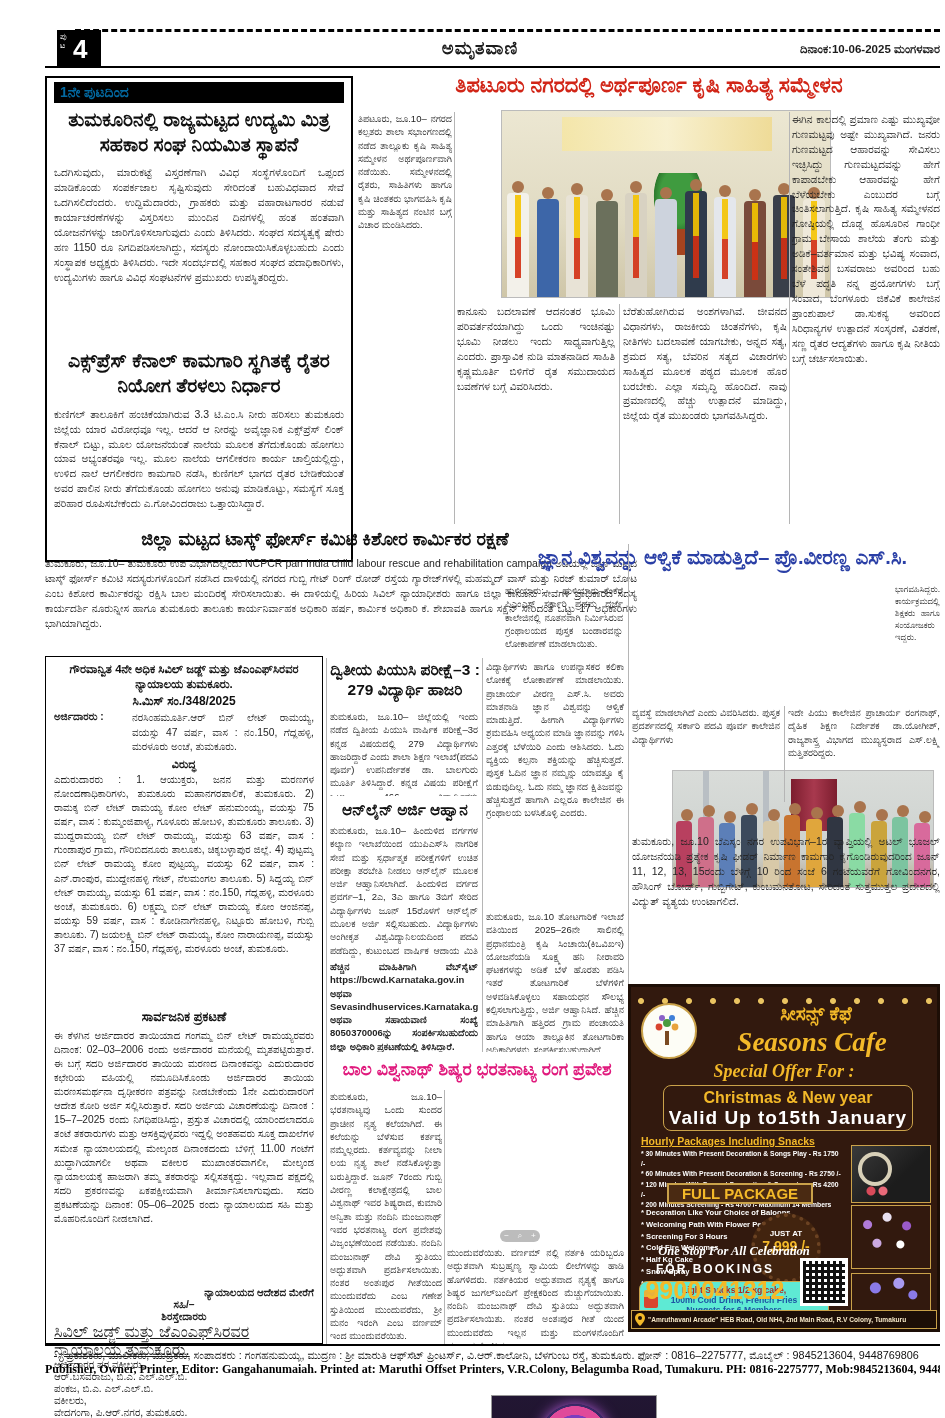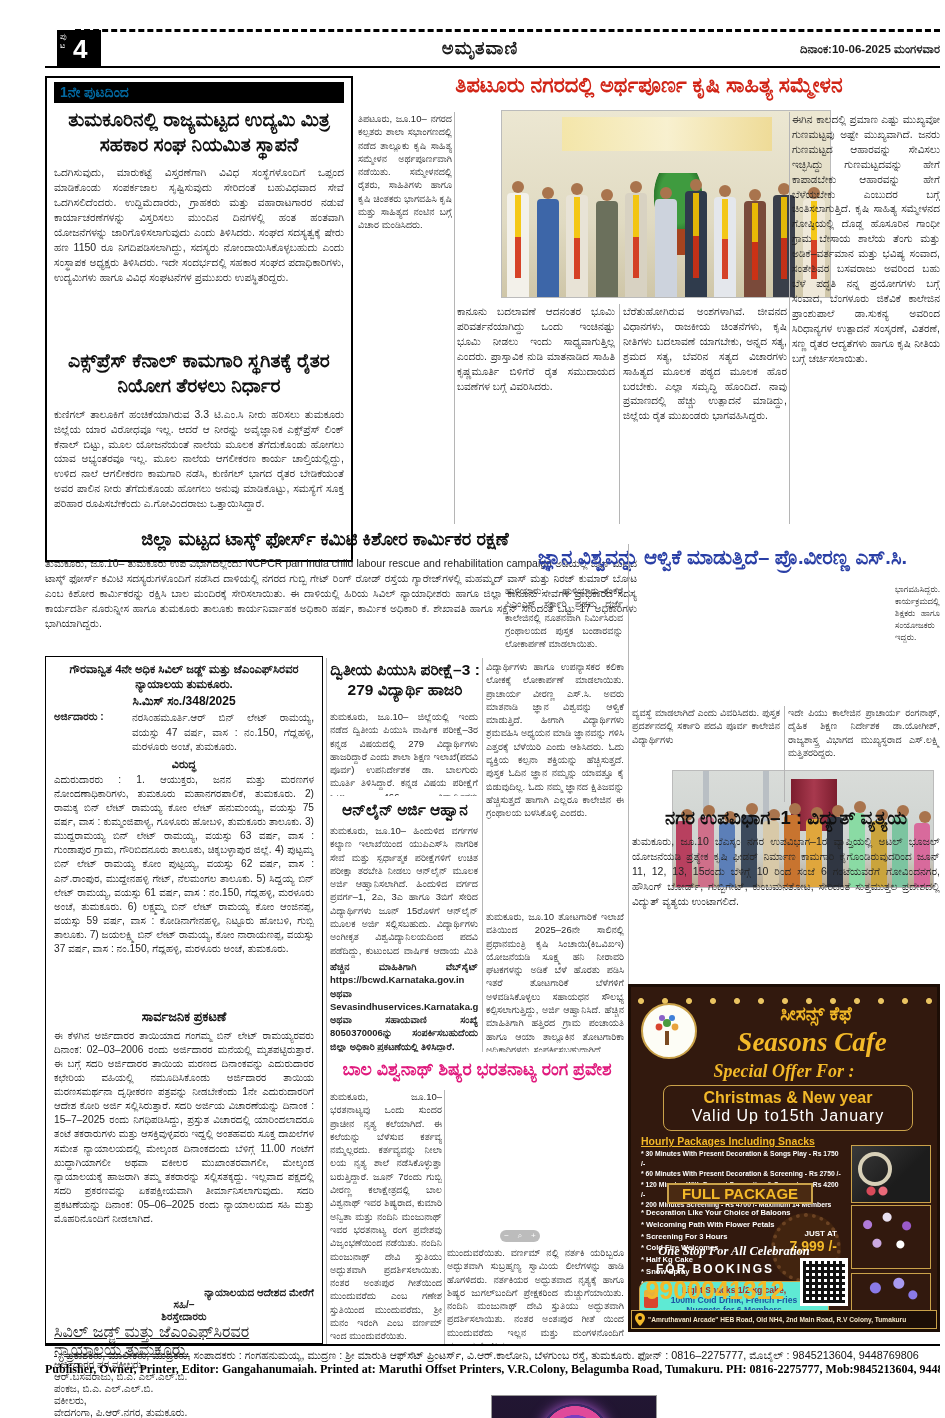--- a/index.html
+++ b/index.html
@@ -151,21 +151,20 @@
   <div class="abs hk" style="left:330px;top:800px;width:150px;font-size:15.5px;">ಆನ್‌ಲೈನ್ ಅರ್ಜಿ ಆಹ್ವಾನ</div>
   <div class="abs t-sm" style="left:330px;top:824px;width:148px;height:134px;">ತುಮಕೂರು, ಜೂ.10– ಹಿಂದುಳಿದ ವರ್ಗಗಳ ಕಲ್ಯಾಣ ಇಲಾಖೆಯಿಂದ ಯುಪಿಎಸ್‌ಸಿ ನಾಗರಿಕ ಸೇವೆ ಮತ್ತು ಸ್ಪರ್ಧಾತ್ಮಕ ಪರೀಕ್ಷೆಗಳಿಗೆ ಉಚಿತ ಪರೀಕ್ಷಾ ತರಬೇತಿ ನೀಡಲು ಆನ್‌ಲೈನ್ ಮೂಲಕ ಅರ್ಜಿ ಆಹ್ವಾನಿಸಲಾಗಿದೆ. ಹಿಂದುಳಿದ ವರ್ಗದ ಪ್ರವರ್ಗ–1, 2ಎ, 3ಎ ಹಾಗೂ 3ಬಿಗೆ ಸೇರಿದ ವಿದ್ಯಾರ್ಥಿಗಳು ಜೂನ್ 15ರೊಳಗೆ ಆನ್‌ಲೈನ್ ಮೂಲಕ ಅರ್ಜಿ ಸಲ್ಲಿಸಬಹುದು. ವಿದ್ಯಾರ್ಥಿಗಳು ಅಂಗೀಕೃತ ವಿಶ್ವವಿದ್ಯಾನಿಲಯದಿಂದ ಪದವಿ ಪಡೆದಿದ್ದು, ಕುಟುಂಬದ ವಾರ್ಷಿಕ ಆದಾಯ ಮಿತಿ 5 ಲಕ್ಷ ರೂ.ಗಳಾಗಿರಬೇಕು. ಕರ್ನಾಟಕ ಪರೀಕ್ಷಾ ಪ್ರಾಧಿಕಾರ ನಡೆಸುವ ಸಾಮಾನ್ಯ ಪ್ರವೇಶ ಪರೀಕ್ಷೆಗಳಲ್ಲಿ ಗಳಿಸಿದ ಅಂಕಗಳ ಪ್ರವರ್ಗ ಹಾಗೂ ಮೀಸಲಾತಿ ಆಧಾರದ ಮೇಲೆ ಆಯ್ಕೆ ಮಾಡಲಾಗುವುದು.</div>
   <div class="abs t-sm" style="left:330px;top:960px;width:148px;height:92px;font-weight:bold;">ಹೆಚ್ಚಿನ ಮಾಹಿತಿಗಾಗಿ ವೆಬ್‌ಸೈಟ್ https://bcwd.Karnataka.gov.in ಅಥವಾ Sevasindhuservices.Karnataka.gov.in ಅಥವಾ ಸಹಾಯವಾಣಿ ಸಂಖ್ಯೆ 8050370006ನ್ನು ಸಂಪರ್ಕಿಸಬಹುದೆಂದು ಜಿಲ್ಲಾ ಅಧಿಕಾರಿ ಪ್ರಕಟಣೆಯಲ್ಲಿ ತಿಳಿಸಿದ್ದಾರೆ.</div>
 
   <div class="abs t-sm" style="left:486px;top:660px;width:138px;height:198px;">ವಿದ್ಯಾರ್ಥಿಗಳು ಹಾಗೂ ಉಪನ್ಯಾಸಕರ ಕಲಿಕಾ ಲೋಕಕ್ಕೆ ಲೋಕಾರ್ಪಣೆ ಮಾಡಲಾಯಿತು. ಪ್ರಾಚಾರ್ಯ ವೀರಣ್ಣ ಎಸ್.ಸಿ. ಅವರು ಮಾತನಾಡಿ ಜ್ಞಾನ ವಿಶ್ವವನ್ನು ಆಳ್ವಿಕೆ ಮಾಡುತ್ತಿದೆ. ಹೀಗಾಗಿ ವಿದ್ಯಾರ್ಥಿಗಳು ಶ್ರಮವಹಿಸಿ ಅಧ್ಯಯನ ಮಾಡಿ ಜ್ಞಾನವನ್ನು ಗಳಿಸಿ ಎತ್ತರಕ್ಕೆ ಬೆಳೆಯಿರಿ ಎಂದು ಆಶಿಸಿದರು. ಓದು ವ್ಯಕ್ತಿಯ ಕಲ್ಪನಾ ಶಕ್ತಿಯನ್ನು ಹೆಚ್ಚಿಸುತ್ತದೆ. ಪುಸ್ತಕ ಓದಿನ ಜ್ಞಾನ ನಮ್ಮನ್ನು ಯಾವತ್ತೂ ಕೈ ಬಿಡುವುದಿಲ್ಲ. ಓದು ನಮ್ಮ ಜ್ಞಾನದ ಕ್ಷಿತಿಜವನ್ನು ಹೆಚ್ಚಿಸುತ್ತದೆ ಹಾಗಾಗಿ ಎಲ್ಲರೂ ಕಾಲೇಜಿನ ಈ ಗ್ರಂಥಾಲಯ ಬಳಸಿಕೊಳ್ಳಿ ಎಂದರು.</div>
   <div class="abs t-sm" style="left:486px;top:910px;width:138px;height:142px;">ತುಮಕೂರು, ಜೂ.10 ತೋಟಗಾರಿಕೆ ಇಲಾಖೆ ವತಿಯಿಂದ 2025–26ನೇ ಸಾಲಿನಲ್ಲಿ ಪ್ರಧಾನಮಂತ್ರಿ ಕೃಷಿ ಸಿಂಚಾಯಿ(ಕಿಒವಿಖಇ) ಯೋಜನೆಯಡಿ ಸೂಕ್ಷ್ಮ ಹನಿ ನೀರಾವರಿ ಘಟಕಗಳನ್ನು ಅಡಿಕೆ ಬೆಳೆ ಹೊರತು ಪಡಿಸಿ ಇತರೆ ತೋಟಗಾರಿಕೆ ಬೆಳೆಗಳಿಗೆ ಅಳವಡಿಸಿಕೊಳ್ಳಲು ಸಹಾಯಧನ ಸೌಲಭ್ಯ ಕಲ್ಪಿಸಲಾಗುತ್ತಿದ್ದು, ಅರ್ಜಿ ಆಹ್ವಾನಿಸಿದೆ. ಹೆಚ್ಚಿನ ಮಾಹಿತಿಗಾಗಿ ಹತ್ತಿರದ ಗ್ರಾಮ ಪಂಚಾಯತಿ ಹಾಗೂ ಆಯಾ ತಾಲ್ಲೂಕಿನ ತೋಟಗಾರಿಕಾ ಅಧಿಕಾರಿಗಳನ್ನು ಸಂಪರ್ಕಿಸಬಹುದಾಗಿದೆ.</div>
   <div class="abs colrule" style="left:482px;top:658px;height:394px;"></div>
   <div class="abs colrule" style="left:326px;top:658px;height:686px;"></div>
   <div class="abs colrule" style="left:628px;top:544px;height:788px;"></div>
 
-  <div class="abs hk" style="left:632px;top:806px;width:308px;font-size:18.5px;">ನಗರ ಉಪವಿಭಾಗ–1 : ವಿದ್ಯುತ್ ವ್ಯತ್ಯಯ</div>
   <div class="abs t" style="left:632px;top:834px;width:308px;height:128px;">ತುಮಕೂರು, ಜೂ.10 ಬೆಎಸ್ಕಂ ನಗರ ಉಪವಿಭಾಗ–1ರ ವ್ಯಾಪ್ತಿಯಲ್ಲಿ ಅಟಲ್ ಭೂಜಲ್ ಯೋಜನೆಯಡಿ ಪ್ರತ್ಯೇಕ ಕೃಷಿ ಫೀಡರ್ ನಿರ್ಮಾಣ ಕಾಮಗಾರಿ ಕೈಗೊಂಡಿರುವುದರಿಂದ ಜೂನ್ 11, 12, 13, 15ರಂದು ಬೆಳಿಗ್ಗೆ 10 ರಿಂದ ಸಂಜೆ 6 ಗಂಟೆಯವರೆಗೆ ಗೋವಿಂದನಗರ, ಹೌಸಿಂಗ್ ಬೋರ್ಡ್, ಗುಬ್ಬಿಗೇಟ್, ಕುಂಬಮನತೋಟ, ಸೇರಿದಂತೆ ಸುತ್ತಮುತ್ತಲ ಪ್ರದೇಶದಲ್ಲಿ ವಿದ್ಯುತ್ ವ್ಯತ್ಯಯ ಉಂಟಾಗಲಿದೆ.</div>
 
   <div class="abs hk" style="left:330px;top:1058px;width:294px;font-size:17.5px;color:#e01a7d;">ಬಾಲ ವಿಶ್ವನಾಥ್ ಶಿಷ್ಯರ ಭರತನಾಟ್ಯ ರಂಗ ಪ್ರವೇಶ</div>
   <div class="abs t-sm" style="left:330px;top:1090px;width:112px;height:254px;">ತುಮಕೂರು, ಜೂ.10– ಭರತನಾಟ್ಯವು ಒಂದು ಸುಂದರ ಪ್ರಾಚೀನ ನೃತ್ಯ ಕಲೆಯಾಗಿದೆ. ಈ ಕಲೆಯನ್ನು ಬೆಳೆಸುವ ಕರ್ತವ್ಯ ನಮ್ಮೆಲ್ಲರದು. ಕರ್ತವ್ಯವನ್ನು ನೀಲಾ ಲಯ ನೃತ್ಯ ಶಾಲೆ ನಡೆಸಿಕೊಳ್ಳುತ್ತಾ ಬರುತ್ತಿದ್ದಾರೆ. ಜೂನ್ 7ರಂದು ಗುಬ್ಬಿ ವೀರಣ್ಣ ಕಲಾಕ್ಷೇತ್ರದಲ್ಲಿ ಬಾಲ ವಿಶ್ವನಾಥ್ ಇವರ ಶಿಷ್ಯರಾದ, ಕುಮಾರಿ ಅನ್ವಿತಾ ಮತ್ತು ನಂದಿನಿ ಮಂಜುನಾಥ್ ಇವರ ಭರತನಾಟ್ಯ ರಂಗ ಪ್ರವೇಶವು ವಿಜೃಂಭಣೆಯಿಂದ ನಡೆಯಿತು. ನಂದಿನಿ ಮಂಜುನಾಥ್ ದೇವಿ ಸ್ತುತಿಯು ಅದ್ಭುತವಾಗಿ ಪ್ರದರ್ಶಿಸಲಾಯಿತು. ನಂತರ ಅಂತಃಪುರ ಗೀತೆಯಿಂದ ಮುಂದುವರೆದು ಎಂಬ ಗಣೇಶ ಸ್ತುತಿಯಿಂದ ಮುಂದುವರೆದು, ಶ್ರೀ ಮನಂ ಇರಂಗಿ ಎಂಬ ವರ್ಣಮ್ ಇಂದ ಮುಂದುವರೆಯಿತು.</div>
   <div class="abs photo" style="left:447px;top:1089px;width:166px;height:138px;background:linear-gradient(#221633 0%,#1b1226 70%,#6b4a32 92%,#4a3322 100%);border:1px solid #999;">
     <div style="position:absolute;left:48px;top:8px;width:70px;height:70px;border-radius:50%;
                 background:radial-gradient(circle,#f2d7ef 0 12%,#c86bd8 13% 30%,#7a3fc0 31% 48%,#e04a9a 49% 66%,#3b2a6b 67% 100%);box-shadow:0 0 14px #b05ad8;"></div>
 
   </div>
   <div class="abs" style="left:500px;top:1230px;width:40px;height:12px;background:#9a9a9aa8;border-radius:6px;display:flex;align-items:center;justify-content:space-around;color:#fff;font-size:8px;line-height:1;">
@@ -187,21 +186,21 @@
         <circle cx="32" cy="22" r="3.4" fill="#e8a23c"></circle>
           <circle cx="19" cy="13" r="3" fill="#8a62c8"></circle>
         <circle cx="29" cy="13" r="3" fill="#3f7fd8"></circle>
       </svg>
     </div>
     <div class="gold" style="position:absolute;left:70px;top:16px;width:230px;text-align:center;font-size:19px;font-weight:bold;">ಸೀಸನ್ಸ್ ಕೆಫೆ</div>
     <div class="gold" style="position:absolute;left:0;top:74px;width:100%;text-align:center;font-size:18px;font-weight:bold;font-style:italic;font-family:'Liberation Serif','DejaVu Serif',serif;">Special Offer For :</div>
     <div class="gold" style="position:absolute;left:56px;top:40px;width:250px;text-align:center;font-size:27px;font-weight:bold;font-family:'Liberation Serif','DejaVu Serif',serif;font-style:italic;">Seasons Cafe</div>
     <div style="position:absolute;left:32px;top:98px;width:248px;height:44px;border:1.5px solid #caa24a;border-radius:8px;text-align:center;">
       <div class="gold" style="font-size:16px;font-weight:bold;margin-top:3px;">Christmas &amp; New year</div>
-      <div class="adwhite" style="font-size:16px;font-weight:normal;letter-spacing:1px;">Valid Up to15th January</div>
+      <div class="adwhite" style="font-size:19px;font-weight:bold;letter-spacing:1px;">Valid Up to15th January</div>
     </div>
     <div class="gold" style="position:absolute;left:10px;top:148px;font-size:10.5px;font-weight:bold;text-decoration:underline;">Hourly Packages Including Snacks</div>
     <div style="position:absolute;left:10px;top:162px;width:200px;">
       <div class="adwhite" style="font-size:6.8px;font-weight:bold;line-height:1.5;">* 30 Minutes With Present Decoration &amp; Songs Play -  Rs 1750 /-</div>
       <div class="adwhite" style="font-size:6.8px;font-weight:bold;line-height:1.5;">* 60 Minutes With Present Decoration &amp; Screening -  Rs 2750 /-</div>
       <div class="adwhite" style="font-size:6.8px;font-weight:bold;line-height:1.5;">* 120 Minutes With Present Decoration &amp; Screening -  Rs 4200 /-</div>
       <div class="adwhite" style="font-size:6.8px;font-weight:bold;line-height:1.5;">* 200 Minutes  Screening -  Rs 4700 /- Maximum 14 Members</div>
     </div>
     <div style="position:absolute;right:6px;top:158px;width:78px;height:56px;background:linear-gradient(135deg,#3a3a3a,#1c1c1c 60%);border:1px solid #caa24a;">
       <div style="position:absolute;left:6px;top:6px;width:26px;height:26px;border-radius:50%;border:4px solid #d8d0b8;"></div>
@@ -210,21 +209,21 @@
     <div class="gold" style="position:absolute;left:36px;top:196px;width:142px;text-align:center;font-size:15px;font-weight:bold;background:#4a2a12;border:2px solid #caa24a;">FULL PACKAGE</div>
     <div style="position:absolute;left:10px;top:220px;width:180px;">
       <div class="adwhite" style="font-size:7.6px;font-weight:bold;line-height:1.55;">*  Decoration Like Your Choice of Baloons</div>
       <div class="adwhite" style="font-size:7.6px;font-weight:bold;line-height:1.55;">*  Welcoming Path With Flower Petals</div>
       <div class="adwhite" style="font-size:7.6px;font-weight:bold;line-height:1.55;">*  Screening For 3 Hours</div>
       <div class="adwhite" style="font-size:7.6px;font-weight:bold;line-height:1.55;">*  Cold Fire Welcomes</div>
       <div class="adwhite" style="font-size:7.6px;font-weight:bold;line-height:1.55;">*  Half Kg Cake</div>
       <div class="adwhite" style="font-size:7.6px;font-weight:bold;line-height:1.55;">*  Snow Spray</div>
       <div class="adwhite" style="font-size:7.6px;font-weight:bold;line-height:1.55;">*  Paper Blaster &amp; Snacks</div>
     </div>
-    <div style="position:absolute;left:140px;top:226px;width:62px;height:62px;border-radius:50%;background:#42240f;border:4px dotted #6b4222;text-align:right;">
+    <div style="position:absolute;left:120px;top:226px;width:62px;height:62px;border-radius:50%;background:#42240f;border:4px dotted #6b4222;text-align:center;">
       <div class="adwhite" style="font-size:8px;font-weight:bold;margin-top:12px;">JUST AT</div>
       <div class="gold" style="font-size:14px;font-weight:bold;">7,999 /-</div>
     </div>
     <div style="position:absolute;right:6px;top:218px;width:78px;height:62px;background:linear-gradient(140deg,#3c5a34,#243a20 70%);border:1px solid #caa24a;
                 background-image:radial-gradient(circle at 20% 30%,#b07ad8 4px,transparent 5px),radial-gradient(circle at 45% 18%,#e8e0f0 4px,transparent 5px),radial-gradient(circle at 70% 32%,#9a5ac8 4px,transparent 5px),radial-gradient(circle at 32% 60%,#caa8e0 4px,transparent 5px),radial-gradient(circle at 62% 62%,#fff 3.5px,transparent 4.5px);"></div>
     <div style="position:absolute;left:8px;top:294px;width:188px;height:40px;background:#5eead4;border-radius:8px;border:1.5px solid #caa24a;text-align:center;overflow:hidden;">
       <div style="position:absolute;left:4px;top:8px;width:14px;height:18px;background:linear-gradient(#e8b13c 0 40%,#d8452f 40%);border-radius:2px;"></div>
       <div style="font-size:8.6px;font-weight:bold;color:#b3261e;margin-top:3px;">Light Snacks 1/2 kg cake,</div>
       <div style="font-size:8.6px;font-weight:bold;color:#1c54a3;">100ml Cold Drink, French Fries</div>
       <div style="font-size:8.6px;font-weight:bold;color:#1c54a3;">Nuggets for 6 Members</div>

